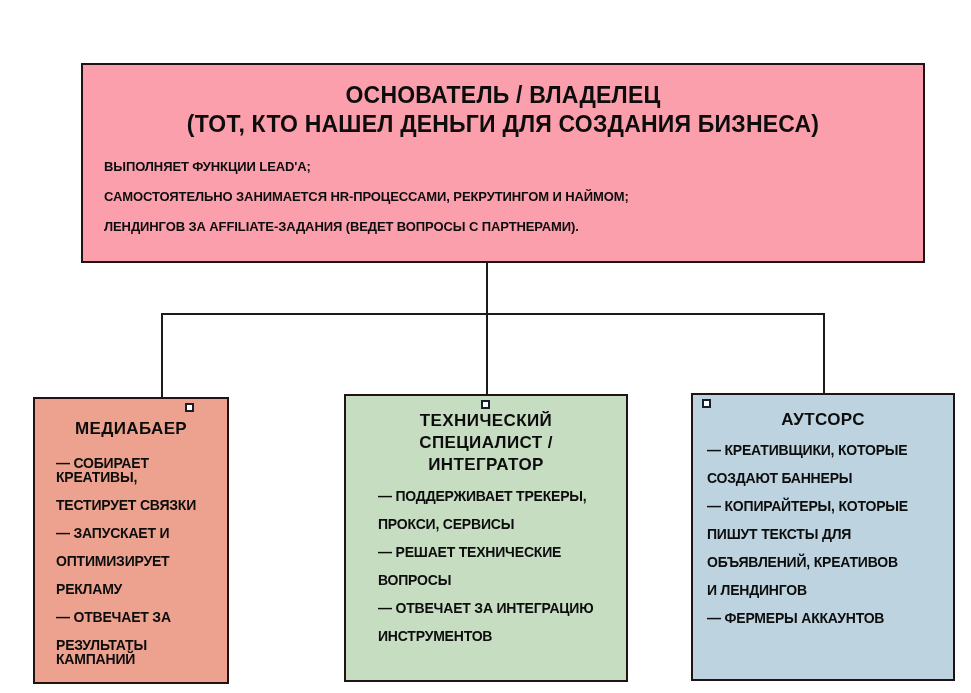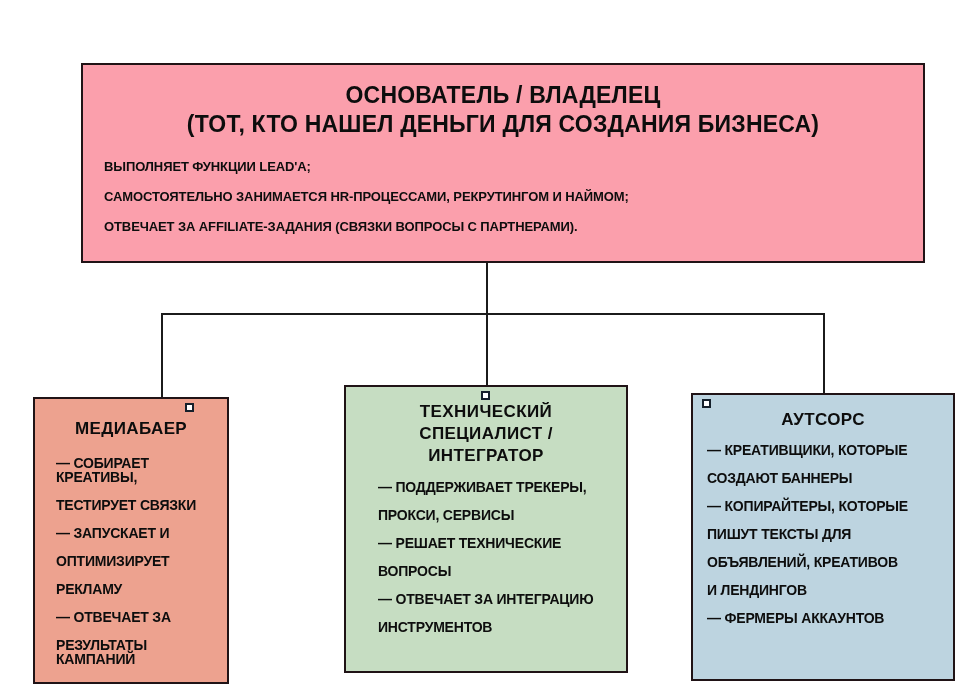--- a/index.html
+++ b/index.html
@@ -115,21 +115,21 @@
     height: 287px;
     background: #eda28f;
   }
   #node-mediabuyer .handle { right: 33px; top: 4px; }
   #node-mediabuyer .child-title { padding: 19px 0 0 0; }
   #node-mediabuyer .child-body { padding: 16px 0 0 21px; }
 
   
   #node-techspec {
     left: 344px;
-    top: 385px;
+    top: 394px;
     width: 284px;
     height: 288px;
     background: #c6ddc2;
   }
   #node-techspec .handle { left: 50%; margin-left: -5px; top: 4px; }
   #node-techspec .child-title { padding: 14px 0 0 0; }
   #node-techspec .child-body { padding: 13px 0 0 32px; }
 
   
   #node-outsource {
@@ -155,21 +155,21 @@
   <div class="conn conn-v" style="left:823px; top:313px; height:81px;"></div>
 
   <div class="node" id="root-node">
     <h1 class="root-title">
       <span class="ln">ОСНОВАТЕЛЬ / ВЛАДЕЛЕЦ</span>
       <span class="ln">(ТОТ, КТО НАШЕЛ ДЕНЬГИ ДЛЯ СОЗДАНИЯ БИЗНЕСА)</span>
     </h1>
     <ul class="root-body">
       <li>ВЫПОЛНЯЕТ ФУНКЦИИ LEAD'A;</li>
       <li>САМОСТОЯТЕЛЬНО ЗАНИМАЕТСЯ HR-ПРОЦЕССАМИ, РЕКРУТИНГОМ И НАЙМОМ;</li>
-      <li>ОТВЕЧАЕТ ЗА AFFILIATE-ЗАДАНИЯ (СВЯЗКИ ВОПРОСЫ С ПАРТНЕРАМИ).</li>
+      <li>ЛЕНДИНГОВ ЗА AFFILIATE-ЗАДАНИЯ (ВЕДЕТ ВОПРОСЫ С ПАРТНЕРАМИ).</li>
     </ul>
   </div>
 
   <div class="node child" id="node-mediabuyer">
     <span class="handle"></span>
     <h2 class="child-title">
       <span class="ln">МЕДИАБАЕР</span>
     </h2>
     <ul class="child-body">
       <li>

